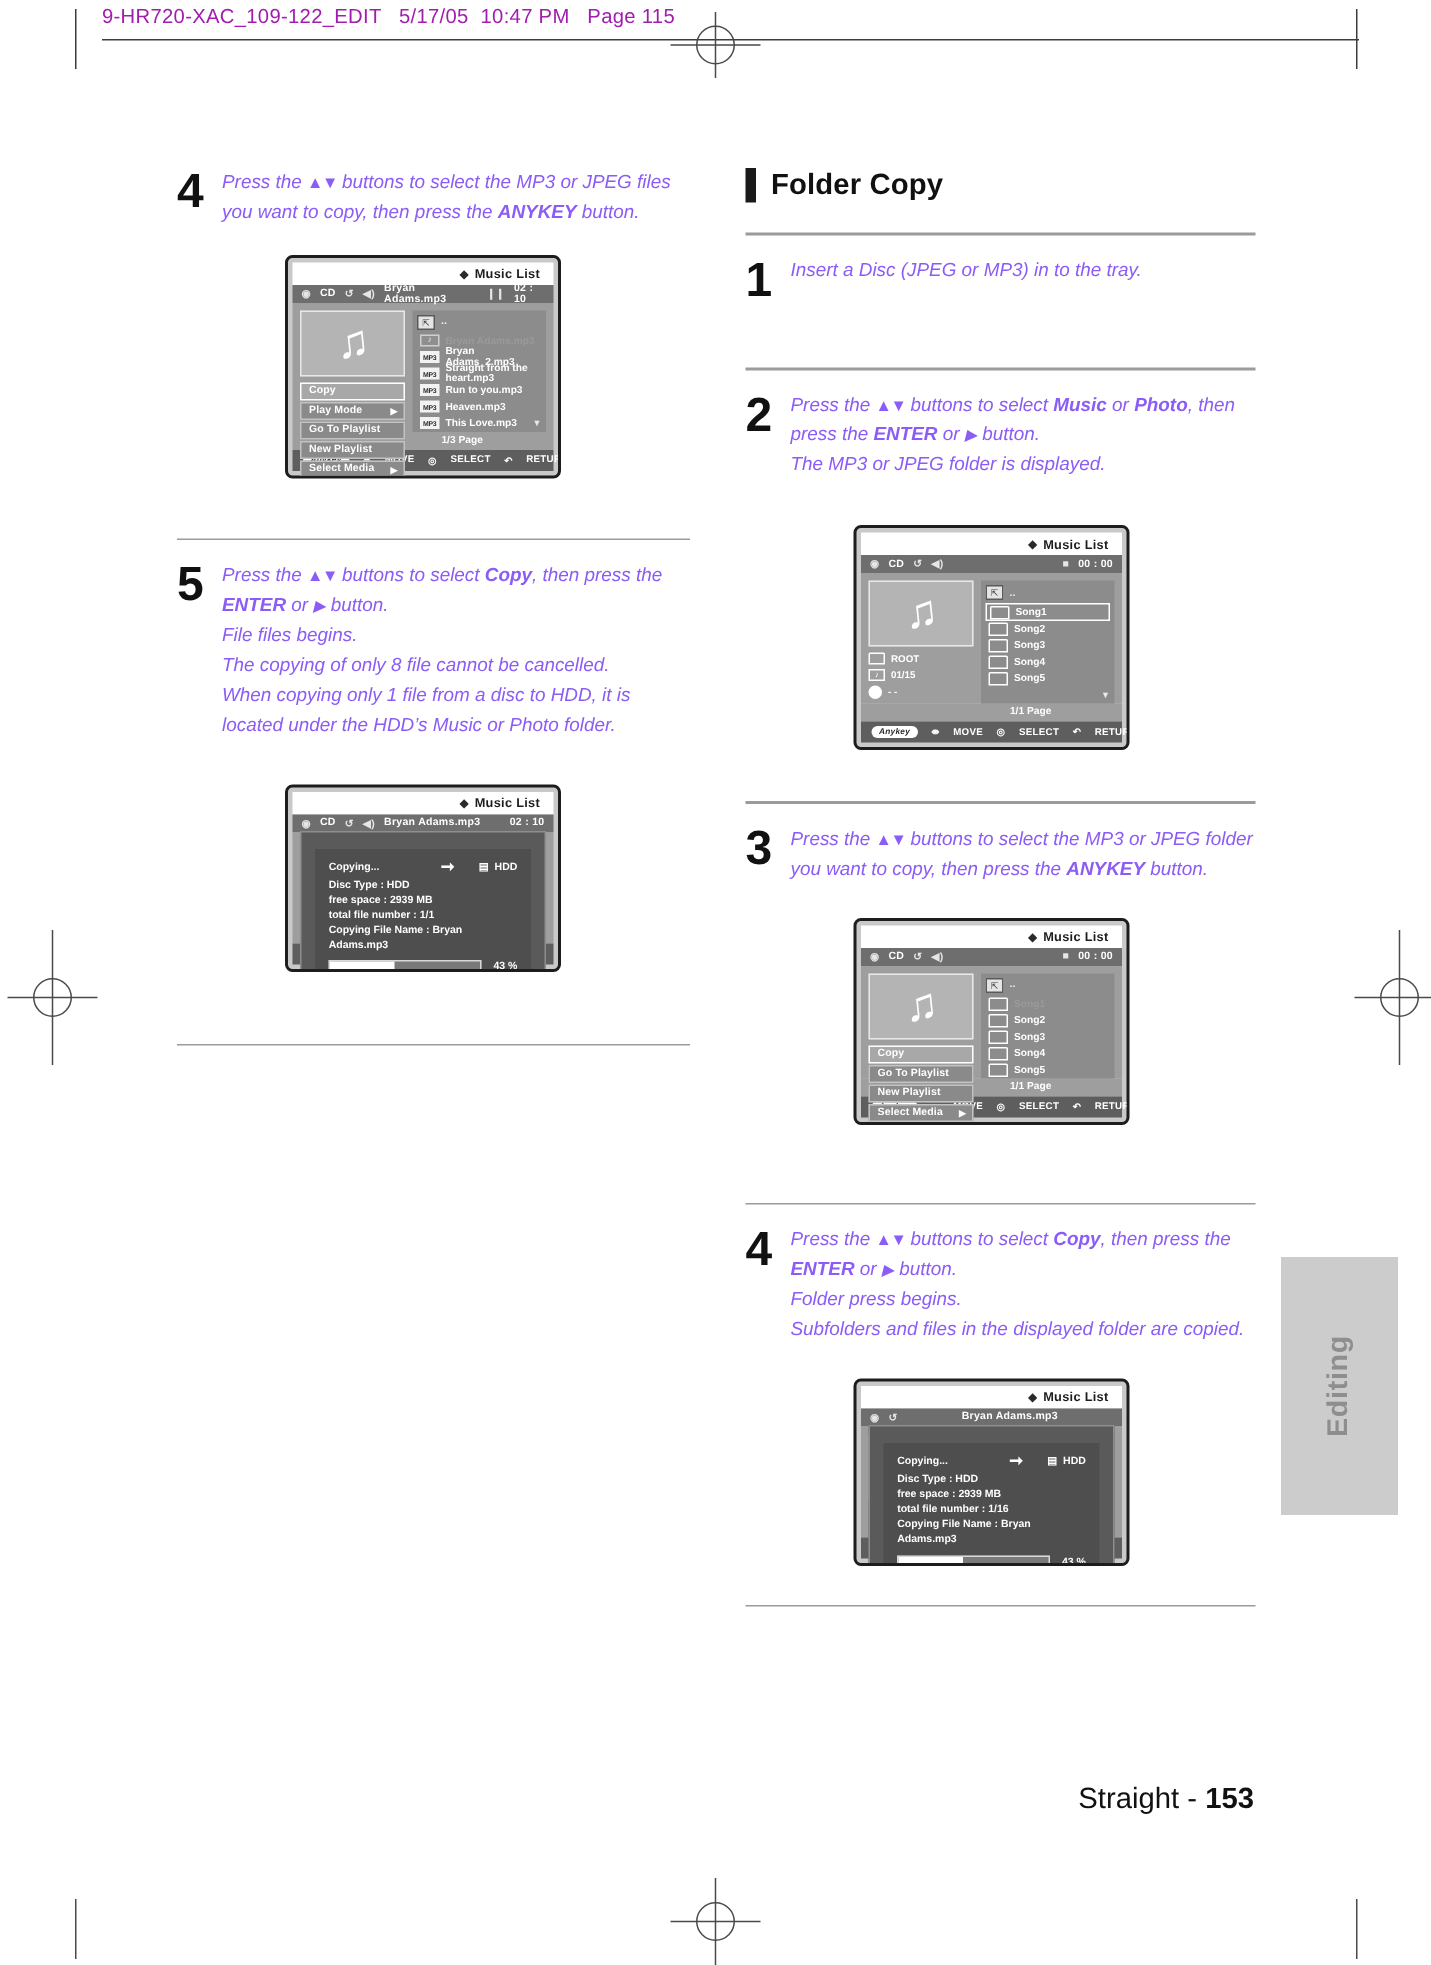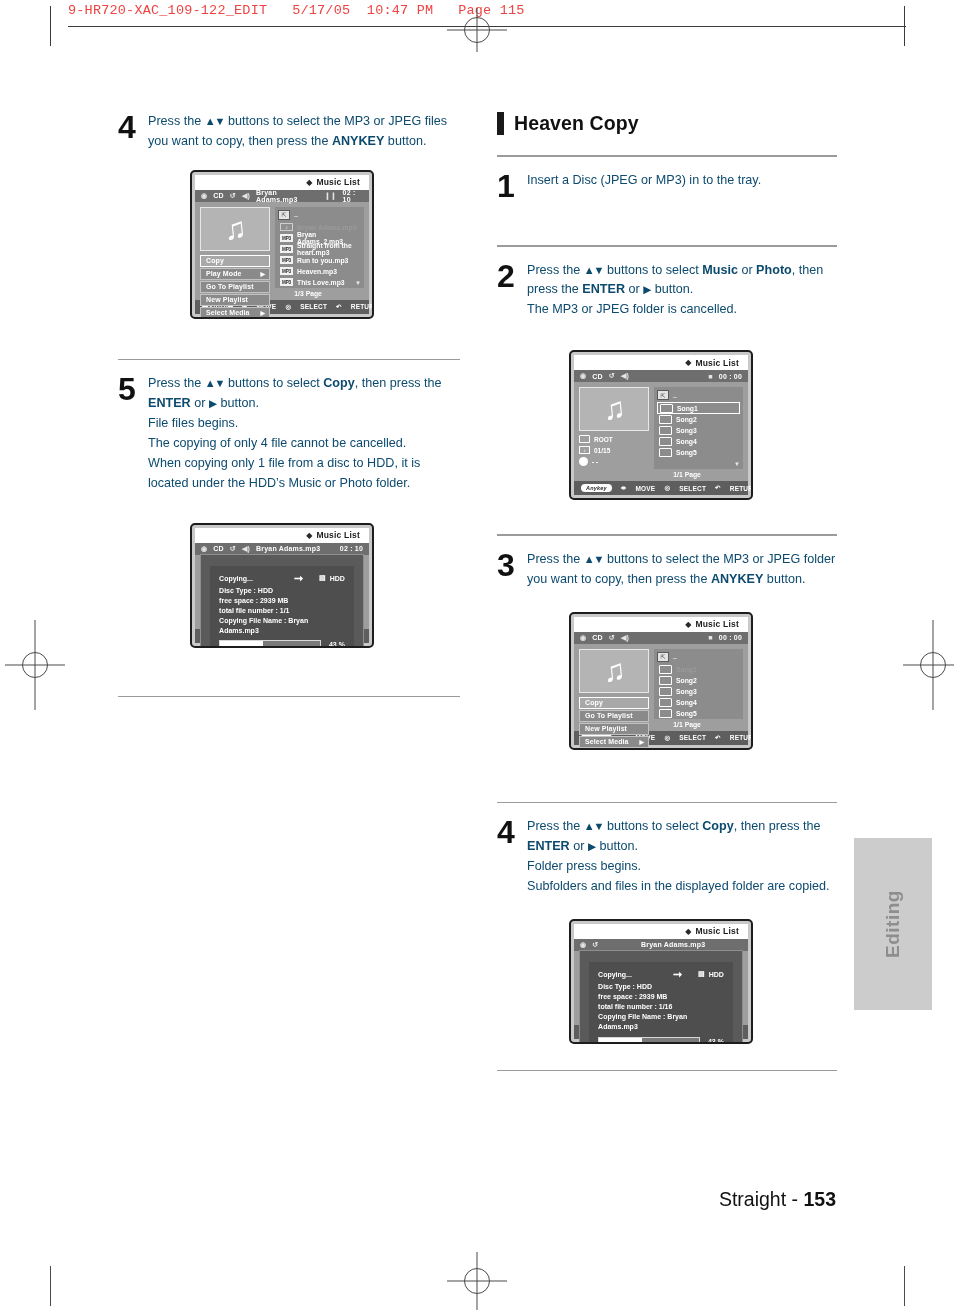--- a/index.html
+++ b/index.html
@@ -15,22 +15,22 @@
   
   .crop-line { position: absolute; background: #4a4a4a; }
   .reg-mark { position: absolute; }
   .reg-mark .v { position: absolute; left: 50%; top: 0; width: 1px; height: 100%; background: #4a4a4a; transform: translateX(-50%); }
   .reg-mark .h { position: absolute; top: 50%; left: 0; height: 1px; width: 100%; background: #4a4a4a; transform: translateY(-50%); }
   .reg-mark .c { position: absolute; left: 50%; top: 50%; width: 26px; height: 26px; margin: -13px 0 0 -13px; border: 1px solid #4a4a4a; border-radius: 50%; }
 
   
   .slug {
     position: absolute; left: 68px; top: 3px;
-    font-family: Liberation Mono, monospace;
-    font-size: 13.5px; letter-spacing: .2px; color: #ef4444;
+    font-family: Liberation Sans, sans-serif;
+    font-size: 13.5px; letter-spacing: .2px; color: #a21caf;
     white-space: pre;
   }
   .slug-rule { position: absolute; left: 68px; top: 26px; width: 838px; height: 1px; background: #3c3c3c; }
   .slug-tick-l { position: absolute; left: 50px; top: 6px; width: 1px; height: 40px; background: #3c3c3c; }
   .slug-tick-r { position: absolute; left: 904px; top: 6px; width: 1px; height: 40px; background: #3c3c3c; }
 
   
   .col-left  { position: absolute; left: 118px; top: 112px; width: 342px; }
   .col-right { position: absolute; left: 497px; top: 112px; width: 340px; }
 
@@ -39,21 +39,21 @@
   .sect-bar { width: 7px; height: 23px; background: #1a1a1a; flex: none; }
   .sect-title { font-size: 19.5px; font-weight: bold; letter-spacing: .1px; color: #111; }
 
   
   .hr { height: 1.6px; background: #9b9b9b; width: 100%; }
   .step { display: flex; align-items: flex-start; }
   .step-num {
     font-size: 32px; font-weight: bold; line-height: .95;
     width: 30px; flex: none; color: #111; letter-spacing: -1px;
   }
-  .step-body { font-size: 12.6px; line-height: 1.58; color: #0c4a6e; }
+  .step-body { font-size: 12.6px; line-height: 1.58; color: #8b5cf6; font-style: italic; }
   .step-body b { font-weight: bold; }
   .ar { font-size: 11px; letter-spacing: -1px; }
   .tri { font-size: 10.5px; }
 
   
   .osd {
     background: #ffffff;
     border: 1px solid #ffffff;
     padding: 3px;
     position: relative;
@@ -339,21 +339,21 @@
     </div>
   </div>
 
   <div class="hr" style="margin:36px 0 14px 0;"></div>
 
   <div class="step">
     <div class="step-num">5</div>
     <div class="step-body">
       <span>Press the </span><span class="ar">▲▼</span><span> buttons to select </span><b>Copy</b><span>, then press the </span><b>ENTER</b><span> or </span><span class="tri">▶</span><span> button.</span><br>
       <span>File files begins.</span><br>
-      <span>The copying of only 4 file cannot be cancelled.</span><br>
+      <span>The copying of only 8 file cannot be cancelled.</span><br>
       <span>When copying only 1 file from a disc to HDD, it is</span><br>
       <span>located under the HDD’s Music or Photo folder.</span>
     </div>
   </div>
 
   <div class="osd" style="width:192px;margin:25px auto 0 68px;">
     <div class="osd-inner" style="min-height:122px;">
       <div class="osd-title">
         <span class="dia">◆</span>
         <span class="tx">Music List</span>
@@ -403,36 +403,36 @@
     </div>
   </div>
 
   <div class="hr" style="margin:44px 0 0 0;"></div>
 </div>
 
 <div class="col-right">
 
   <div class="sect-head">
     <div class="sect-bar"></div>
-    <div class="sect-title">Heaven Copy</div>
+    <div class="sect-title">Folder Copy</div>
   </div>
   <div class="hr" style="margin:20px 0 14px 0;"></div>
 
   <div class="step">
     <div class="step-num">1</div>
     <div class="step-body">Insert a Disc (JPEG or MP3) in to the tray.</div>
   </div>
 
   <div class="hr" style="margin:44px 0 14px 0;"></div>
 
   <div class="step">
     <div class="step-num">2</div>
     <div class="step-body">
       <span>Press the </span><span class="ar">▲▼</span><span> buttons to select </span><b>Music</b><span> or </span><b>Photo</b><span>, then press the </span><b>ENTER</b><span> or </span><span class="tri">▶</span><span> button.</span><br>
-      <span>The MP3 or JPEG folder is cancelled.</span>
+      <span>The MP3 or JPEG folder is displayed.</span>
     </div>
   </div>
 
   <div class="osd" style="width:192px;margin:26px auto 0 68px;">
     <div class="osd-inner">
       <div class="osd-title">
         <span class="dia">◆</span>
         <span class="tx">Music List</span>
       </div>
       <div class="osd-status">

